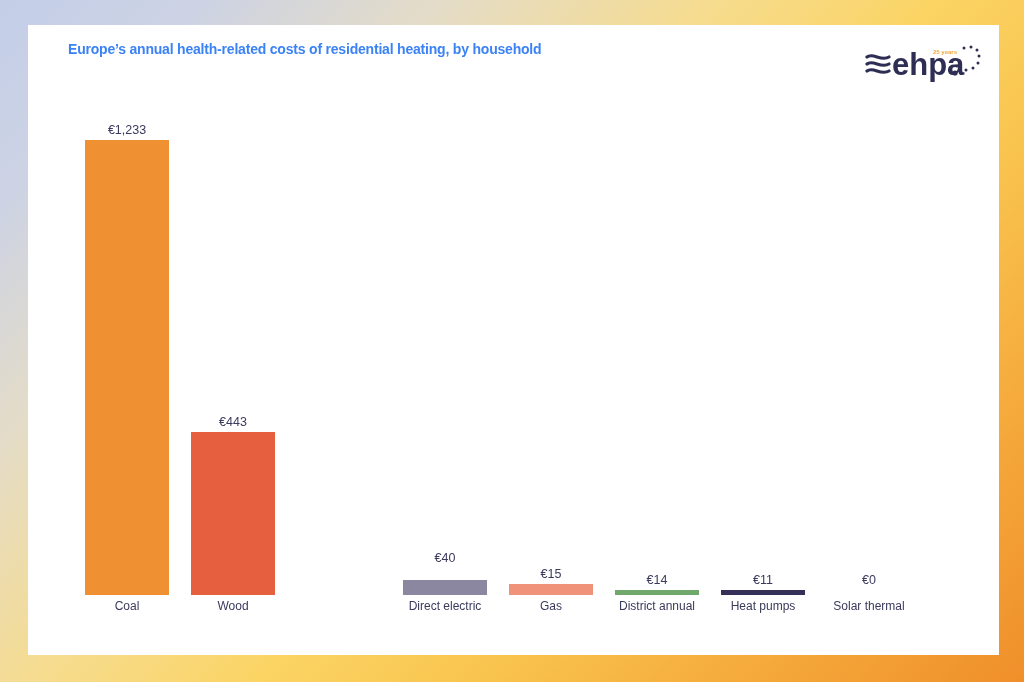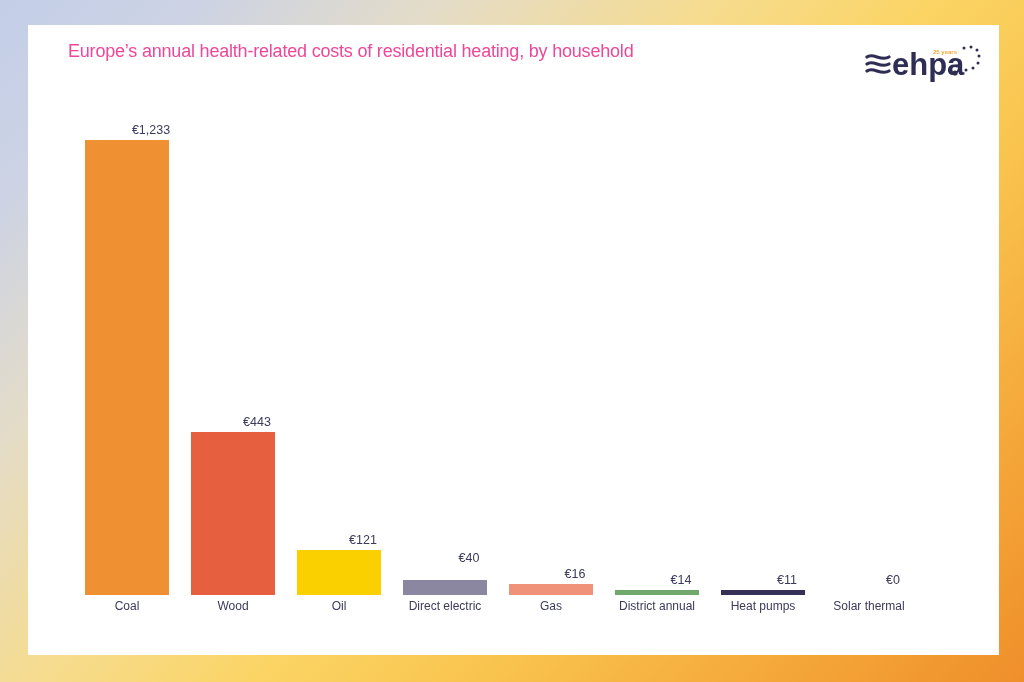--- a/index.html
+++ b/index.html
@@ -23,23 +23,23 @@
     position:absolute;
     left:28px; top:25px;
     width:971px; height:630px;
     background:#ffffff;
   }
 
   
   #title {
     position:absolute;
     left:40px; top:16px;
-    font-size:18px;
-    font-weight:normal;
-    color:#ec4899;
+    font-size:14px;
+    font-weight:bold;
+    color:#3b82f6;
     letter-spacing:-0.2px;
     white-space:nowrap;
   }
 
   
   #logo {
     position:absolute;
     right:18px; top:14px;
     width:116px; height:48px;
   }
@@ -62,21 +62,20 @@
   }
   .bar-value {
     position:absolute;
     bottom:100%;
     left:50%;
     transform:translateX(-50%);
     margin-bottom:3px;
     font-size:12.5px;
     color:#3a3a5c;
     white-space:nowrap;
-    margin-left:24px;
   }
   .bar-rect {
     width:84px;
     position:absolute;
     bottom:0;
     left:0;
   }
   .bar-label {
     position:absolute;
     top:100%;
@@ -128,32 +127,27 @@
       <div class="bar-group" style="left: 10px; height: 455px;">
         <div class="bar-value">€1,233</div>
         <div class="bar-rect" style="height: 455px; background: rgb(239, 145, 51);"></div>
         <div class="bar-label">Coal</div>
       </div>
       <div class="bar-group" style="left: 116px; height: 163.475px; text-align: right;">
         <div class="bar-value">€443</div>
         <div class="bar-rect" style="height: 163.475px; background: rgb(230, 95, 62);"></div>
         <div class="bar-label">Wood</div>
       </div>
-      <div class="bar-group" style="left: 222px; height: 44.6513px;">
-        <div class="bar-value">€121</div>
-        <div class="bar-rect" style="height: 44.6513px; background: rgb(251, 208, 0);"></div>
-        <div class="bar-label">Oil</div>
-      </div>
       <div class="bar-group" style="left: 328px; height: 27px;">
         <div class="bar-value">€40</div>
         <div class="bar-rect" style="height: 14.7607px; background: rgb(139, 135, 160);"></div>
         <div class="bar-label">Direct electric</div>
       </div>
       <div class="bar-group" style="left: 434px; height: 10.7015px;">
-        <div class="bar-value">€16</div>
+        <div class="bar-value">€15</div>
         <div class="bar-rect" style="height: 10.7015px; background: rgb(240, 145, 122);"></div>
         <div class="bar-label">Gas</div>
       </div>
       <div class="bar-group" style="left: 540px; height: 5.16626px;">
         <div class="bar-value">€14</div>
         <div class="bar-rect" style="height: 5.16626px; background: rgb(111, 168, 106);"></div>
         <div class="bar-label">District annual</div>
       </div>
       <div class="bar-group" style="left: 646px; height: 5px;">
         <div class="bar-value">€11</div>

